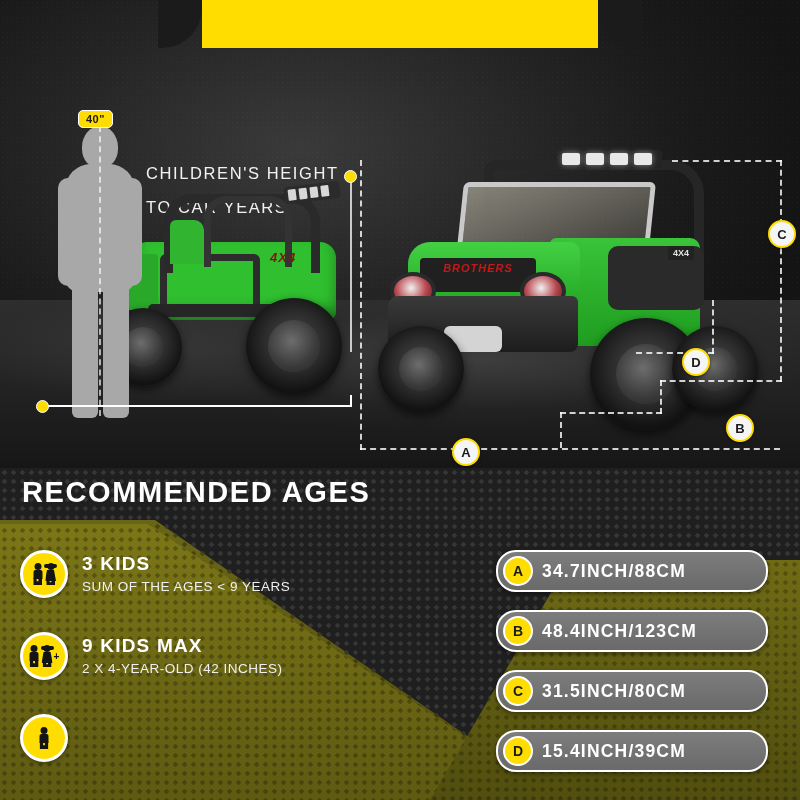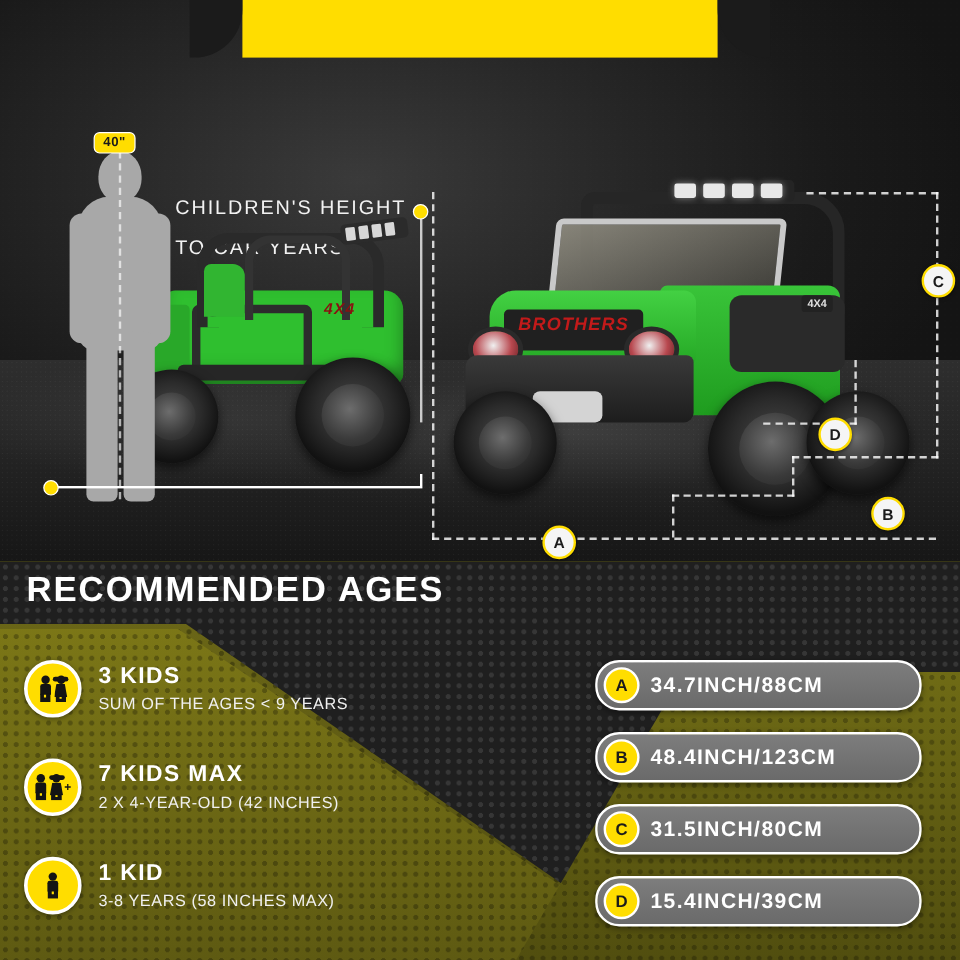--- a/index.html
+++ b/index.html
@@ -114,21 +114,21 @@
   .jeep{position:absolute;left:372px;top:150px;width:360px;height:290px;z-index:3;}
   .jp-roll{position:absolute;left:112px;top:10px;width:200px;height:92px;border:10px solid #262626;border-bottom:none;border-radius:12px 34px 0 0;}
   .jp-lightbar{position:absolute;left:186px;top:0px;width:104px;height:18px;background:#242424;border-radius:4px;}
   .jp-lightbar span{position:absolute;top:3px;width:18px;height:12px;background:#e8e8e8;border-radius:2px;box-shadow:0 0 6px rgba(255,255,255,.45);}
   .jp-wind{position:absolute;left:88px;top:32px;width:182px;height:66px;background:linear-gradient(160deg,rgba(210,205,185,.55),rgba(120,118,105,.35));border:5px solid #c9c9c9;border-radius:6px;transform:skewX(-6deg);}
   .jp-hood{position:absolute;left:36px;top:92px;width:172px;height:62px;background:linear-gradient(180deg,#43d143,#25a825);border-radius:22px 10px 6px 6px;}
   .jp-bodyside{position:absolute;left:178px;top:88px;width:150px;height:108px;background:linear-gradient(180deg,#39c439,#1f9c1f);border-radius:6px 10px 10px 6px;}
   .jp-fender{position:absolute;left:236px;top:96px;width:96px;height:64px;background:#2a2a2a;border-radius:10px;}
   .jp-bumper{position:absolute;left:16px;top:146px;width:190px;height:56px;background:linear-gradient(180deg,#3a3a3a,#1d1d1d);border-radius:10px 6px 8px 10px;}
   .jp-grille{position:absolute;left:48px;top:108px;width:116px;height:34px;background:#202020;border-radius:4px;}
-  .jp-brand{position:absolute;left:52px;top:112px;width:108px;text-align:center;color:#c21a1a;font-size:15px;font-weight:bold;letter-spacing:1px;font-style:italic;}
+  .jp-brand{position:absolute;left:52px;top:112px;width:108px;text-align:center;color:#c21a1a;font-size:11px;font-weight:bold;letter-spacing:1px;font-style:italic;}
   .jp-headL{position:absolute;top:122px;width:38px;height:30px;border-radius:50%;background:radial-gradient(circle at 45% 40%,#f0f0f0,#b8484f 55%,#5a1b1f 100%);border:4px solid #2a2a2a;}
   .jp-headL.l{left:18px;}
   .jp-headL.r{left:148px;}
   .jp-winch{position:absolute;left:72px;top:176px;width:58px;height:26px;background:#d4d4d4;border-radius:6px;}
   .jp-4x4{position:absolute;left:296px;top:96px;background:#222;color:#e0e0e0;font-size:9px;font-weight:bold;padding:2px 5px;border-radius:3px;}
   .jp-tireF{left:6px;top:176px;width:86px;height:86px;}
   .jp-tireF .rim{width:44px;height:44px;}
   .jp-tireB{left:218px;top:168px;width:112px;height:112px;}
   .jp-tireB .rim{width:60px;height:60px;}
   .jp-tireB2{left:300px;top:176px;width:86px;height:86px;}
@@ -378,37 +378,33 @@
           </div>
         <div class="fig girl">
             <div class="pig"></div>
             <div class="h"></div>
             <div class="t"></div>
             <div class="lg"></div>
           </div>
         <span class="plus">+</span>
       </div>
       <div class="age-text">
-        <div class="age-title">7 KIDS MAX</div>
+        <div class="age-title">9 KIDS MAX</div>
         <div class="age-sub">2 X 4-YEAR-OLD (42 INCHES)</div>
       </div>
     </div>
 
     <div class="age-row" style="top:246px">
       <div class="age-icon">
         <div class="fig" style="width:13px">
             <div class="h"></div>
             <div class="t"></div>
             <div class="lg"></div>
           </div>
       </div>
-      <div class="age-text">
-        <div class="age-title">1 KID</div>
-        <div class="age-sub">3-8 YEARS (58 INCHES MAX)</div>
-      </div>
     </div>
 
     <div class="pill" style="top:82px">
       <div class="pill-badge">A</div>
       <div class="pill-text">34.7INCH/88CM</div>
     </div>
     <div class="pill" style="top:142px">
       <div class="pill-badge">B</div>
       <div class="pill-text">48.4INCH/123CM</div>
     </div>

